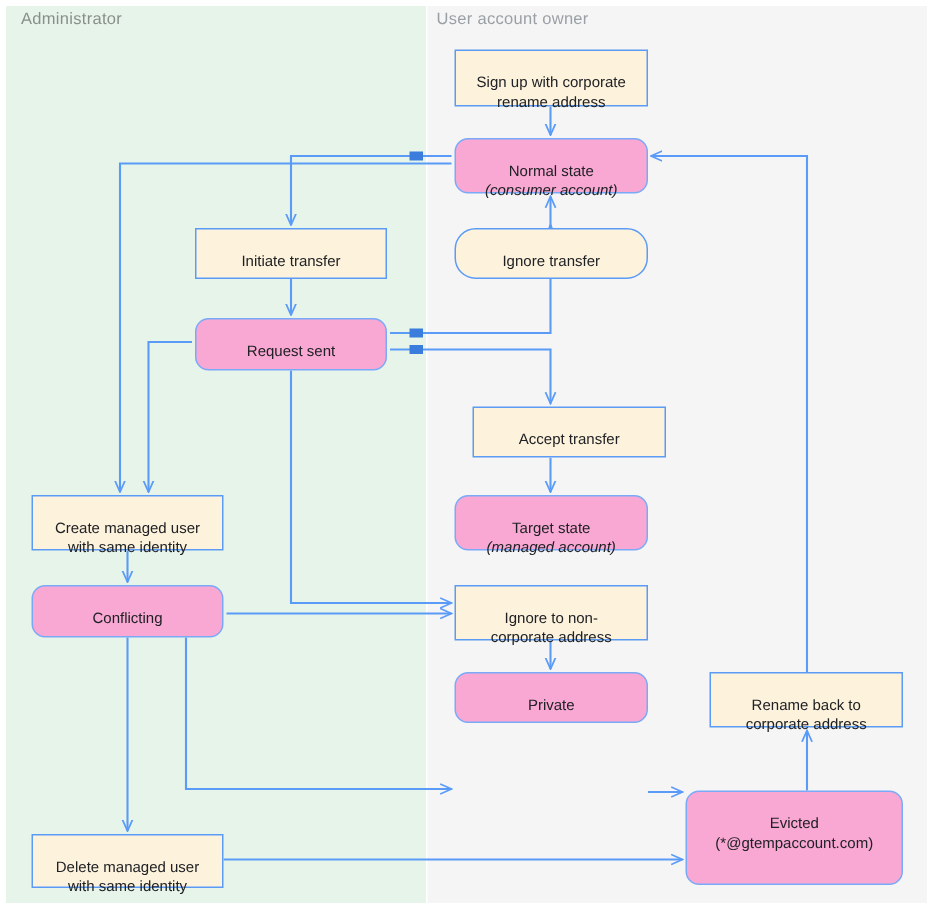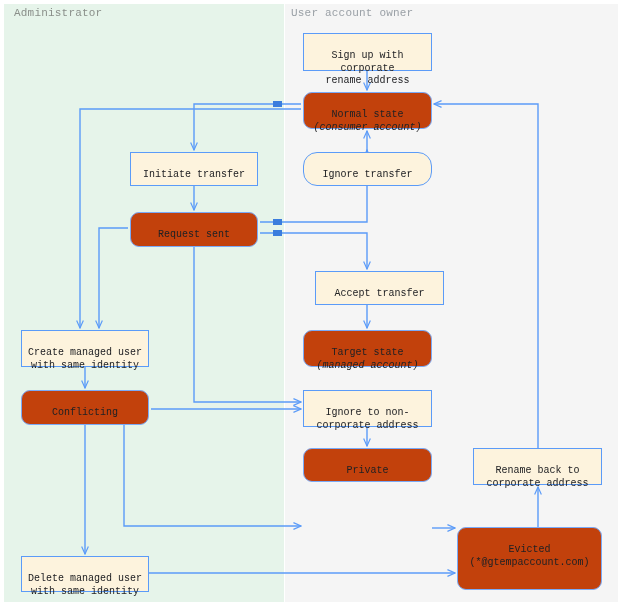--- a/index.html
+++ b/index.html
@@ -1,27 +1,27 @@
 <!DOCTYPE html>
 <html><head>
 <meta charset="utf-8">
 <style>
   html,body{margin:0;padding:0;background:#ffffff;}
   body{width:621px;height:606px;overflow:hidden;
        font-family:"Liberation Sans","DejaVu Sans",sans-serif;}
-  #stage{position:relative;width:621px;height:606px;font-family:Liberation Mono, monospace;}
+  #stage{position:relative;width:621px;height:606px;}
   .lane{position:absolute;}
   .lane-label{position:absolute;font-size:11px;color:#8a8f8a;letter-spacing:.2px;}
   .lane-label.gray{color:#9aa0a6;}
   svg.edges{position:absolute;left:0;top:0;width:621px;height:606px;overflow:visible;}
   .node{position:absolute;box-sizing:border-box;display:flex;align-items:flex-start;
         justify-content:center;text-align:center;font-size:10px;color:#202124;
         line-height:1.25;padding:16px 4px;}
   .node.action{background:#fdf3dd;border:1px solid #5b9bf8;border-radius:0;}
-  .node.state{background:#c2410c;border:1.4px solid #7aaaf7;border-radius:9px;}
+  .node.state{background:#f9a8d4;border:1.4px solid #7aaaf7;border-radius:9px;}
   .node .ital{font-style:italic;}
   .node span{display:block;}
 </style>
 </head>
 <body>
 
 <div id="stage">
 
   <div class="lane" style="left:4px;top:4px;width:280px;height:598px;background:#e6f4ea;"></div>
   <div class="lane" style="left:285px;top:4px;width:333px;height:598px;background:#f5f5f5;"></div>

